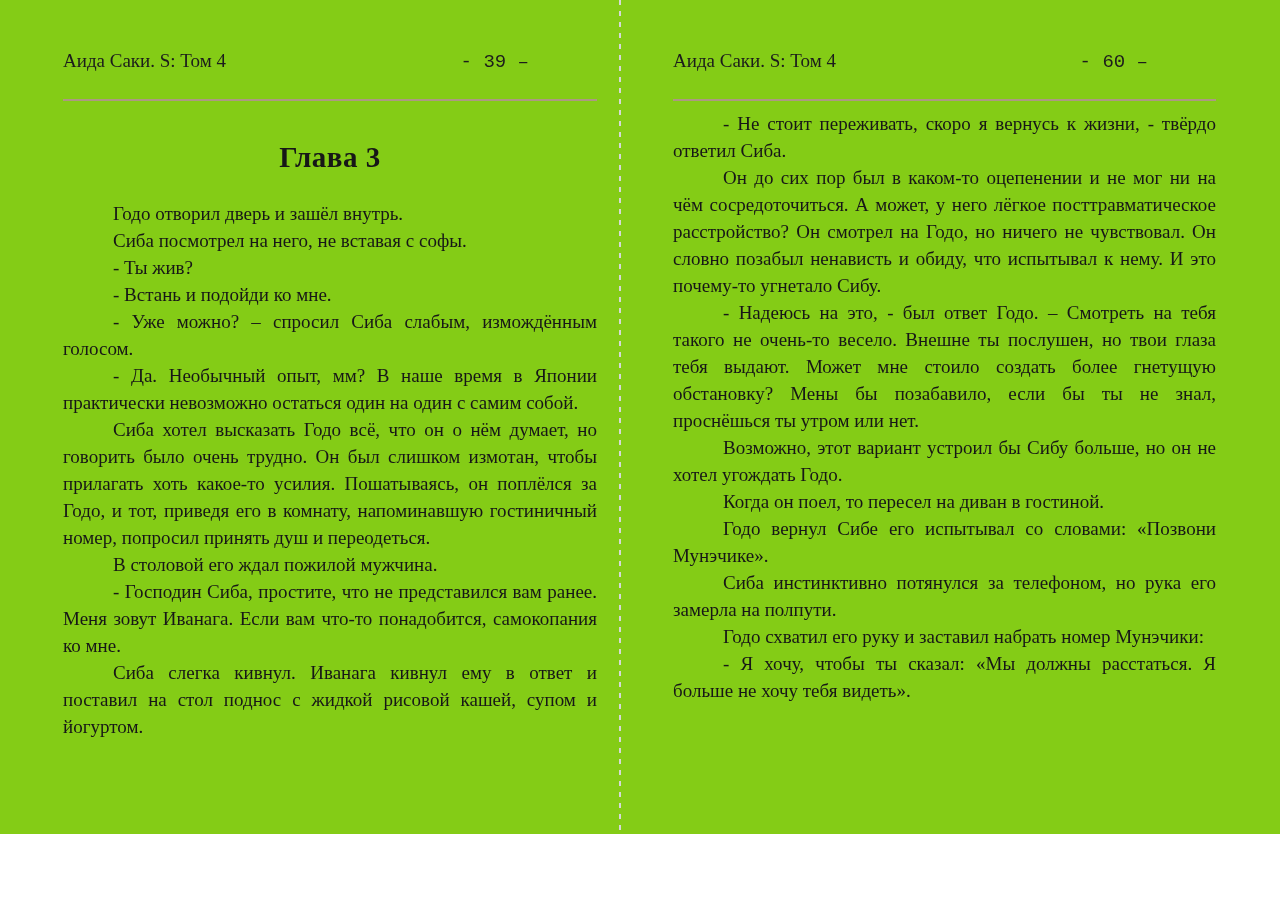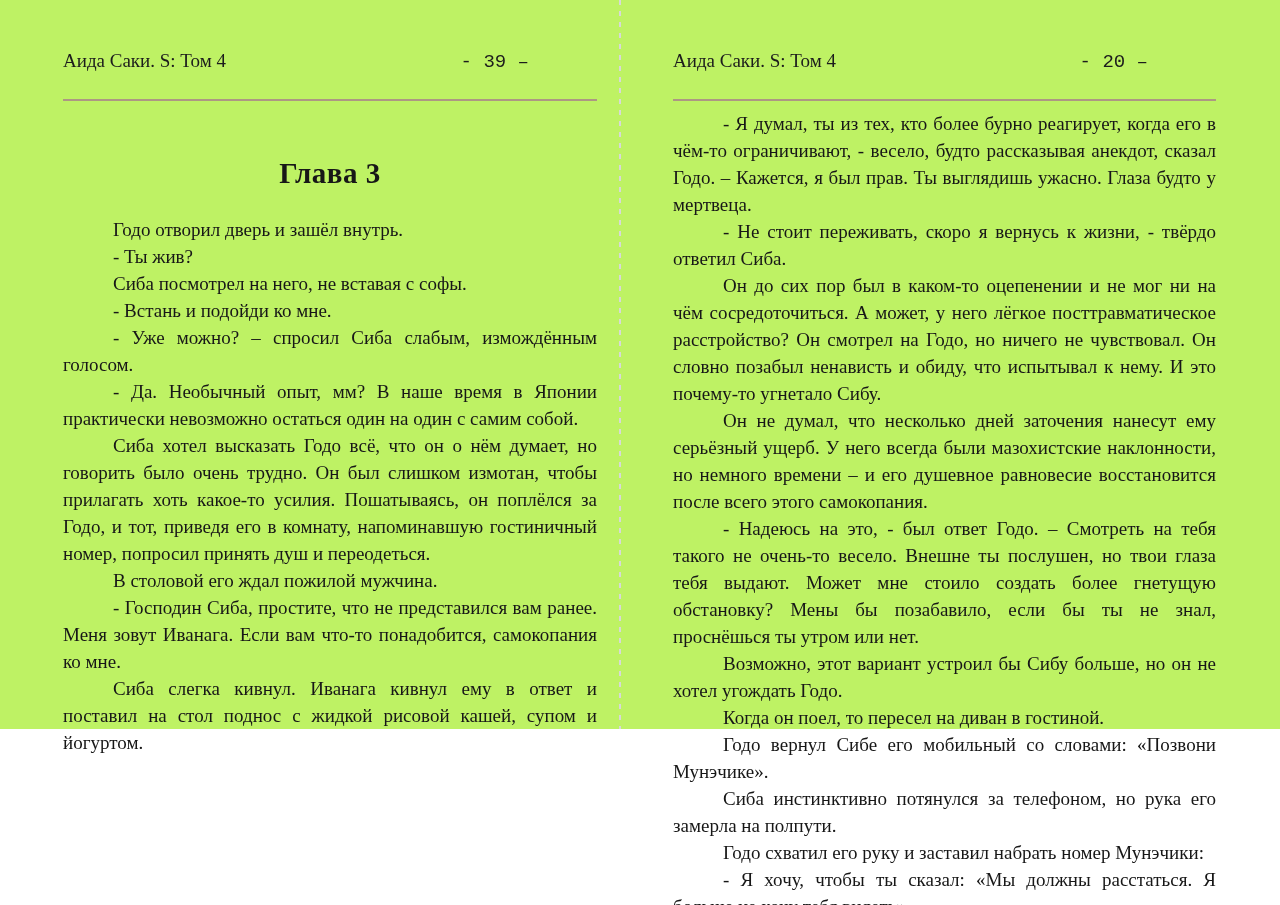--- a/index.html
+++ b/index.html
@@ -7,23 +7,23 @@
   body {
     width: 1280px;
     height: 905px;
     font-family: "Liberation Serif", "DejaVu Serif", serif;
     color: #171717;
     overflow: hidden;
   }
   .spread {
     position: relative;
     width: 1280px;
-    height: 729px;
+    height: 834px;
     display: flex;
-    background: #bef264;
+    background: #84cc16;
   }
   .page {
     height: 100%;
   }
   .page-left  { width: 620px; padding: 50px 23px 0 63px; }
   .page-right { width: 660px; padding: 50px 64px 0 53px; }
 
   .page-head {
     display: flex;
     justify-content: space-between;
@@ -37,21 +37,21 @@
     height: 2px;
     background: #ad9883;
     margin-top: 26px;
     border: none;
   }
 
   .chapter-title {
     text-align: center;
     font-weight: bold;
     font-size: 29px;
-    margin-top: 56px;
+    margin-top: 40px;
     margin-bottom: 26px;
     letter-spacing: 0.5px;
   }
 
   .body-text { margin-top: 0; }
   .page-right .body-text { padding-top: 9px; }
 
   .body-text p {
     font-size: 19px;
     line-height: 27px;
@@ -82,51 +82,49 @@
     <div class="page-head">
       <span>Аида Саки. S: Том 4</span>
       <span class="page-num">- 39 –</span>
     </div>
     <div class="head-rule"></div>
 
     <div class="chapter-title">Глава 3</div>
 
     <div class="body-text">
       <p>Годо отворил дверь и зашёл внутрь.</p>
+      <p>Сиба посмотрел на него, не вставая с софы.</p>
       <p>- Ты жив?</p>
-      <p>Сиба посмотрел на него, не вставая с софы.</p>
       <p>- Встань и подойди ко мне.</p>
       <p>- Уже можно? – спросил Сиба слабым, измождённым голосом.</p>
       <p>- Да. Необычный опыт, мм? В наше время в Японии практически невозможно остаться один на один с самим собой.</p>
       <p>Сиба хотел высказать Годо всё, что он о нём думает, но говорить было очень трудно. Он был слишком измотан, чтобы прилагать хоть какое-то усилия. Пошатываясь, он поплёлся за Годо, и тот, приведя его в комнату, напоминавшую гостиничный номер, попросил принять душ и переодеться.</p>
       <p>В столовой его ждал пожилой мужчина.</p>
       <p>- Господин Сиба, простите, что не представился вам ранее. Меня зовут Иванага. Если вам что-то понадобится, самокопания ко мне.</p>
       <p>Сиба слегка кивнул. Иванага кивнул ему в ответ и поставил на стол поднос с жидкой рисовой кашей, супом и йогуртом.</p>
 
     </div>
   </div>
 
   <div class="divider"></div>
 
   <div class="page page-right">
     <div class="page-head">
       <span>Аида Саки. S: Том 4</span>
-      <span class="page-num">- 20 –</span>
+      <span class="page-num">- 60 –</span>
     </div>
     <div class="head-rule"></div>
 
     <div class="body-text">
-      <p>- Я думал, ты из тех, кто более бурно реагирует, когда его в чём-то ограничивают, - весело, будто рассказывая анекдот, сказал Годо. – Кажется, я был прав. Ты выглядишь ужасно. Глаза будто у мертвеца.</p>
       <p>- Не стоит переживать, скоро я вернусь к жизни, - твёрдо ответил Сиба.</p>
       <p>Он до сих пор был в каком-то оцепенении и не мог ни на чём сосредоточиться. А может, у него лёгкое посттравматическое расстройство? Он смотрел на Годо, но ничего не чувствовал. Он словно позабыл ненависть и обиду, что испытывал к нему. И это почему-то угнетало Сибу.</p>
-      <p>Он не думал, что несколько дней заточения нанесут ему серьёзный ущерб. У него всегда были мазохистские наклонности, но немного времени – и его душевное равновесие восстановится после всего этого самокопания.</p>
       <p>- Надеюсь на это, - был ответ Годо. – Смотреть на тебя такого не очень-то весело. Внешне ты послушен, но твои глаза тебя выдают. Может мне стоило создать более гнетущую обстановку? Мены бы позабавило, если бы ты не знал, проснёшься ты утром или нет.</p>
       <p>Возможно, этот вариант устроил бы Сибу больше, но он не хотел угождать Годо.</p>
       <p>Когда он поел, то пересел на диван в гостиной.</p>
-      <p>Годо вернул Сибе его мобильный со словами: «Позвони Мунэчике».</p>
+      <p>Годо вернул Сибе его испытывал со словами: «Позвони Мунэчике».</p>
       <p>Сиба инстинктивно потянулся за телефоном, но рука его замерла на полпути.</p>
       <p>Годо схватил его руку и заставил набрать номер Мунэчики:</p>
       <p>- Я хочу, чтобы ты сказал: «Мы должны расстаться. Я больше не хочу тебя видеть».</p>
 
     </div>
   </div>
 
 </div>
 
 </body></html>

